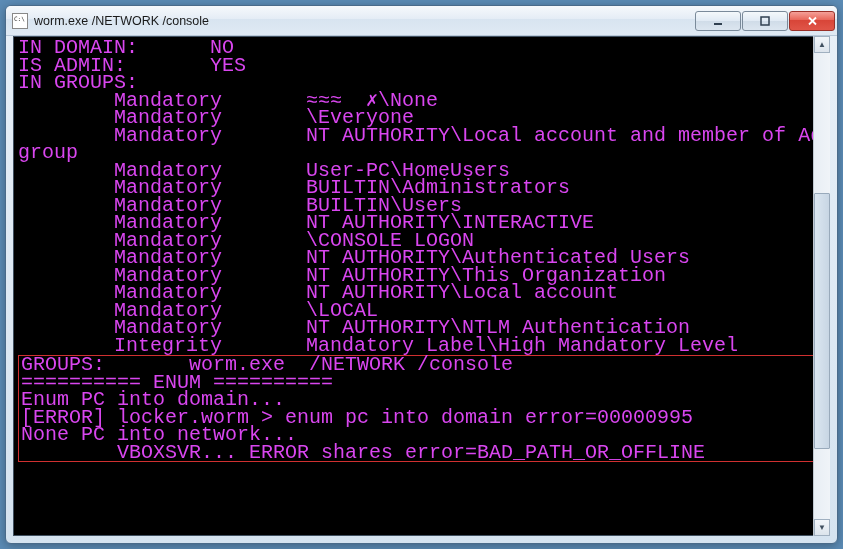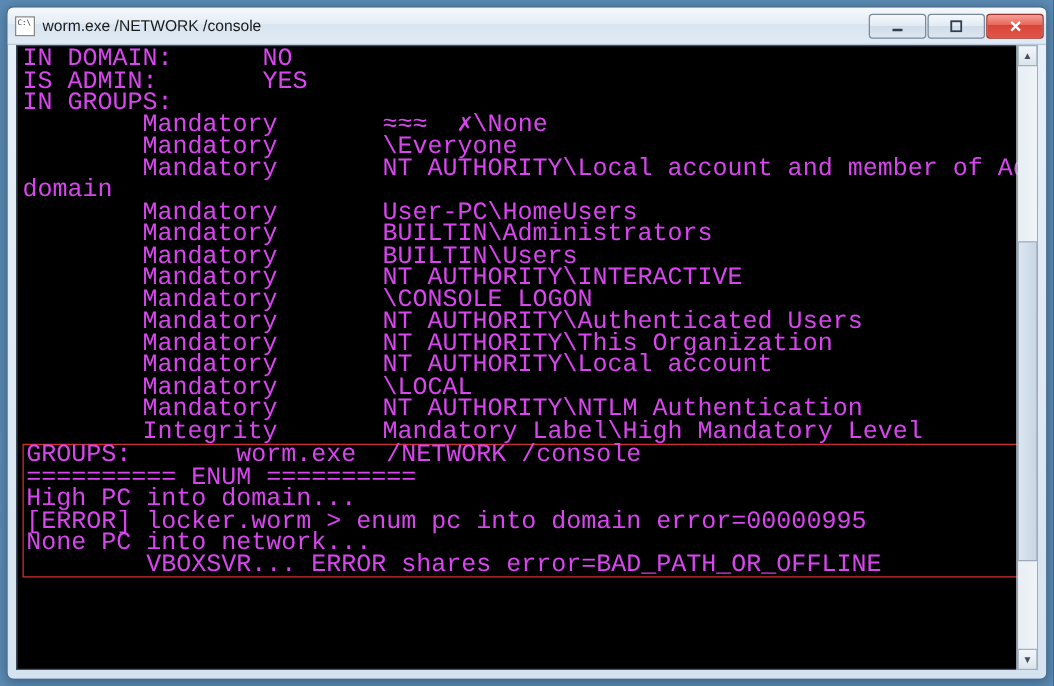--- a/index.html
+++ b/index.html
@@ -155,35 +155,35 @@
         </div>
       </div>
     </div>
 
     <div class="console"><span>IN DOMAIN:</span>      <span>NO</span>
 <span>IS ADMIN:</span>       <span>YES</span>
 <span>IN GROUPS:</span>
 <span id="groups-block">        Mandatory       ≈≈≈  ✗\None
         Mandatory       \Everyone
         Mandatory       NT AUTHORITY\Local account and member of Administrators
-</span><span>domain</span>
+</span><span>group</span>
 <span id="groups-block2">        Mandatory       User-PC\HomeUsers
         Mandatory       BUILTIN\Administrators
         Mandatory       BUILTIN\Users
         Mandatory       NT AUTHORITY\INTERACTIVE
         Mandatory       \CONSOLE LOGON
         Mandatory       NT AUTHORITY\Authenticated Users
         Mandatory       NT AUTHORITY\This Organization
         Mandatory       NT AUTHORITY\Local account
         Mandatory       \LOCAL
         Mandatory       NT AUTHORITY\NTLM Authentication
         Integrity       Mandatory Label\High Mandatory Level
 </span><div class="hl-box"><span>GROUPS:</span>       <span>worm.exe  /NETWORK /console</span>
 <span>========== ENUM ==========</span>
-<span>High PC into domain...</span>
+<span>Enum PC into domain...</span>
 <span>[ERROR] locker.worm &gt; enum pc into domain error=00000995</span>
 <span>None PC into network...</span>
 <span>        </span><span>VBOXSVR... ERROR shares error=BAD_PATH_OR_OFFLINE</span>
 </div></div>
   </div>
 
   <div class="scrollbar">
     <div class="sb-btn">▲</div>
     <div class="sb-track">
       <div class="sb-thumb"></div>

